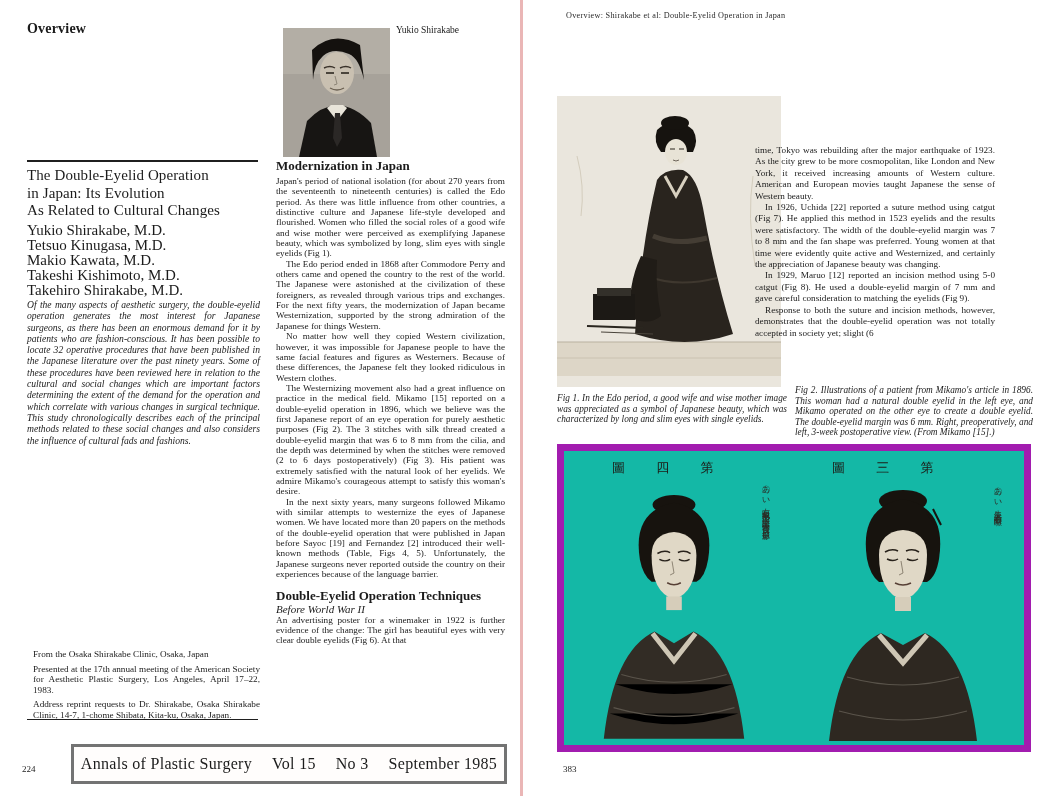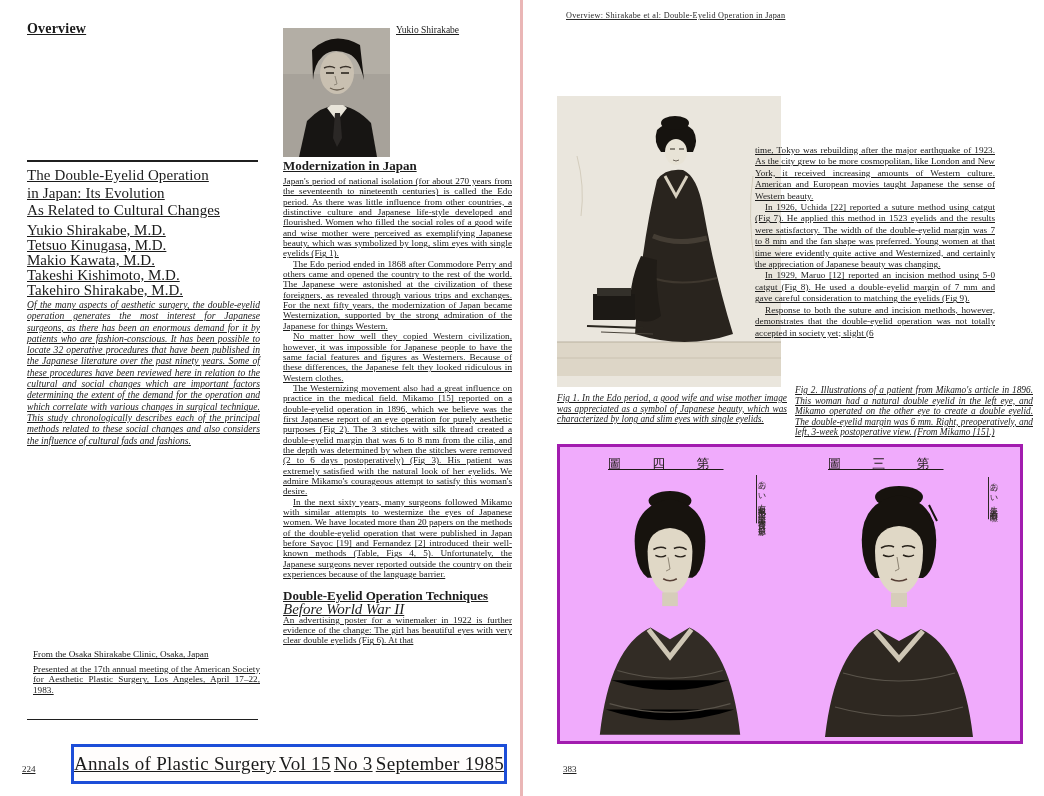--- a/index.html
+++ b/index.html
@@ -1,46 +1,46 @@
 <!DOCTYPE html>
 <html><head>
 <meta charset="utf-8">
 <style>
   html,body{margin:0;padding:0;background:#ffffff;}
   #stage{position:relative;width:1044px;height:796px;background:#ffffff;overflow:hidden;
          font-family:"Liberation Serif", serif;color:#1b1b1b;}
-  .abs{position:absolute;text-decoration:underline;}
+  .abs{position:absolute;}
   
   .running-head-left{font-size:14px;font-weight:bold;letter-spacing:.2px;}
   .rule{border-top:2px solid #1f1f1f;height:0;}
   .title{font-size:15px;line-height:17.5px;letter-spacing:.1px;}
   .authors{font-size:15px;line-height:15px;}
   .abstract{font-size:9.6px;line-height:11.3px;font-style:italic;text-align:justify;}
   .footnotes p{margin:0 0 4px 6px;font-size:9.2px;line-height:10.5px;text-align:justify;}
   .col-flow{font-size:9.2px;line-height:10.35px;text-align:justify;}
   .col-flow p{margin:0;}
   .col-flow p.ind{text-indent:10px;}
   .sec-head{font-size:13px;font-weight:bold;margin:0 0 3px 0;line-height:15px;}
   .sec-head2{font-size:13px;font-weight:bold;margin:9px 0 1px 0;line-height:15px;}
-  .sub-ital{font-style:italic;font-size:15px;margin:0 0 1px 0;}
+  .sub-ital{font-style:italic;font-size:11px;margin:0 0 1px 0;}
   .photo-caption{font-size:9.5px;}
-  .banner{border:3px solid #1d4ed8;display:flex;align-items:center;justify-content:center;
-          font-size:19px;letter-spacing:.3px;background:#fffdfc;}
+  .banner{border:3px solid #737373;display:flex;align-items:center;justify-content:center;
+          font-size:16px;letter-spacing:.3px;background:#fffdfc;}
   .banner span{white-space:pre;}
   .banner .gap{display:inline-block;width:20px;}
   .page-num{font-size:9px;color:#222;}
   .gutter{background:#eab6b6;}
   
   .running-head-right{font-size:8.2px;letter-spacing:.3px;color:#2a2a2a;}
   .rp-col{font-size:9.2px;line-height:11.4px;text-align:justify;}
   .rp-col p{margin:0;}
   .rp-col p.ind{text-indent:10px;}
   .fig-caption{font-size:9.3px;line-height:10.6px;font-style:italic;text-align:justify;}
   .fig1-wrap{background:#eae6dd;box-shadow:0 0 0 1px #d8d4ca inset;}
-  .fig2-box{background:#f0abfc;border:3px solid #a21caf;}
+  .fig2-box{background:#14b8a6;border:7px solid #a21caf;}
   .panel-header{font-size:13px;letter-spacing:14px;color:#1d1a15;white-space:nowrap;}
   .vtext{writing-mode:vertical-rl;text-orientation:upright;font-size:8px;line-height:10px;
          letter-spacing:1.5px;color:#2c2822;white-space:nowrap;}
   svg{display:block;}
 </style>
 </head>
 <body>
 
 <div id="stage">
 
@@ -78,24 +78,25 @@
     <div>Tetsuo Kinugasa, M.D.</div>
     <div>Makio Kawata, M.D.</div>
     <div>Takeshi Kishimoto, M.D.</div>
     <div>Takehiro Shirakabe, M.D.</div>
   </div>
   <div class="abs abstract" style="left:27px;top:299px;width:233px;">Of the many aspects of aesthetic surgery, the double-eyelid operation generates the most interest for Japanese surgeons, as there has been an enormous demand for it by patients who are fashion-conscious. It has been possible to locate 32 operative procedures that have been published in the Japanese literature over the past ninety years. Some of these procedures have been reviewed here in relation to the cultural and social changes which are important factors determining the extent of the demand for the operation and which correlate with various changes in surgical technique. This study chronologically describes each of the principal methods related to these social changes and also considers the influence of cultural fads and fashions.</div>
 
   <div class="abs footnotes" style="left:27px;top:649px;width:233px;">
     <p>From the Osaka Shirakabe Clinic, Osaka, Japan</p>
     <p>Presented at the 17th annual meeting of the American Society for Aesthetic Plastic Surgery, Los Angeles, April 17–22, 1983.</p>
+    <p>Address reprint requests to Dr. Shirakabe, Osaka Shirakabe Clinic, 14-7, 1-chome Shibata, Kita-ku, Osaka, Japan.</p>
   </div>
   <div class="abs rule" style="left:27px;top:719px;width:231px;border-top-width:1.5px;"></div>
 
-  <div class="abs col-flow" style="left:283px;top:158px;width:229px;">
+  <div class="abs col-flow" style="left:276px;top:158px;width:229px;">
     <h2 class="sec-head">Modernization in Japan</h2>
     <p>Japan's period of national isolation (for about 270 years from the seventeenth to nineteenth centuries) is called the Edo period. As there was little influence from other countries, a distinctive culture and Japanese life-style developed and flourished. Women who filled the social roles of a good wife and wise mother were perceived as exemplifying Japanese beauty, which was symbolized by long, slim eyes with single eyelids (Fig 1).</p>
     <p class="ind">The Edo period ended in 1868 after Commodore Perry and others came and opened the country to the rest of the world. The Japanese were astonished at the civilization of these foreigners, as revealed through various trips and exchanges. For the next fifty years, the modernization of Japan became Westernization, supported by the strong admiration of the Japanese for things Western.</p>
     <p class="ind">No matter how well they copied Western civilization, however, it was impossible for Japanese people to have the same facial features and figures as Westerners. Because of these differences, the Japanese felt they looked ridiculous in Western clothes.</p>
     <p class="ind">The Westernizing movement also had a great influence on practice in the medical field. Mikamo [15] reported on a double-eyelid operation in 1896, which we believe was the first Japanese report of an eye operation for purely aesthetic purposes (Fig 2). The 3 stitches with silk thread created a double-eyelid margin that was 6 to 8 mm from the cilia, and the depth was determined by when the stitches were removed (2 to 6 days postoperatively) (Fig 3). His patient was extremely satisfied with the natural look of her eyelids. We admire Mikamo's courageous attempt to satisfy this woman's desire.</p>
     <p class="ind">In the next sixty years, many surgeons followed Mikamo with similar attempts to westernize the eyes of Japanese women. We have located more than 20 papers on the methods of the double-eyelid operation that were published in Japan before Sayoc [19] and Fernandez [2] introduced their well-known methods (Table, Figs 4, 5). Unfortunately, the Japanese surgeons never reported outside the country on their experiences because of the language barrier.</p>
     <h2 class="sec-head2">Double-Eyelid Operation Techniques</h2>
     <p class="sub-ital">Before World War II</p>
     <p>An advertising poster for a winemaker in 1922 is further evidence of the change: The girl has beautiful eyes with very clear double eyelids (Fig 6). At that</p>
   </div>

